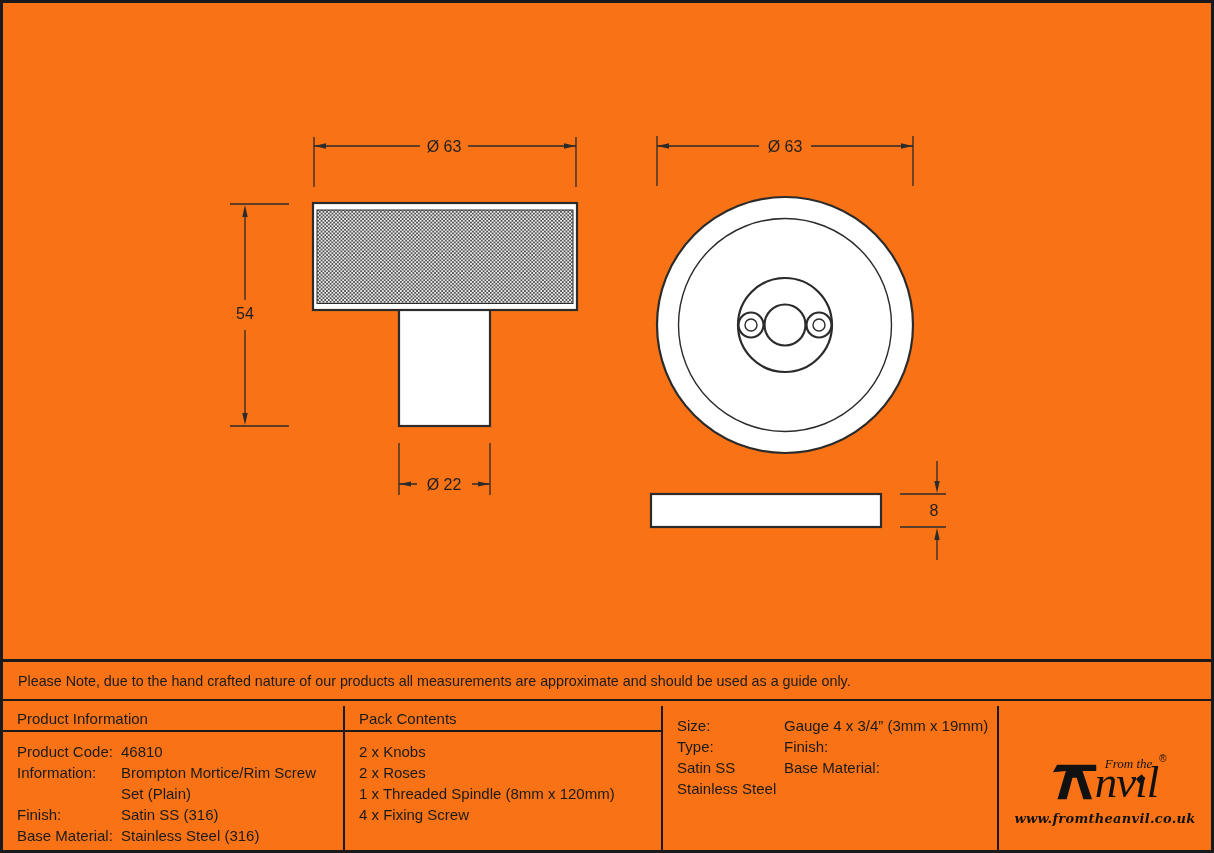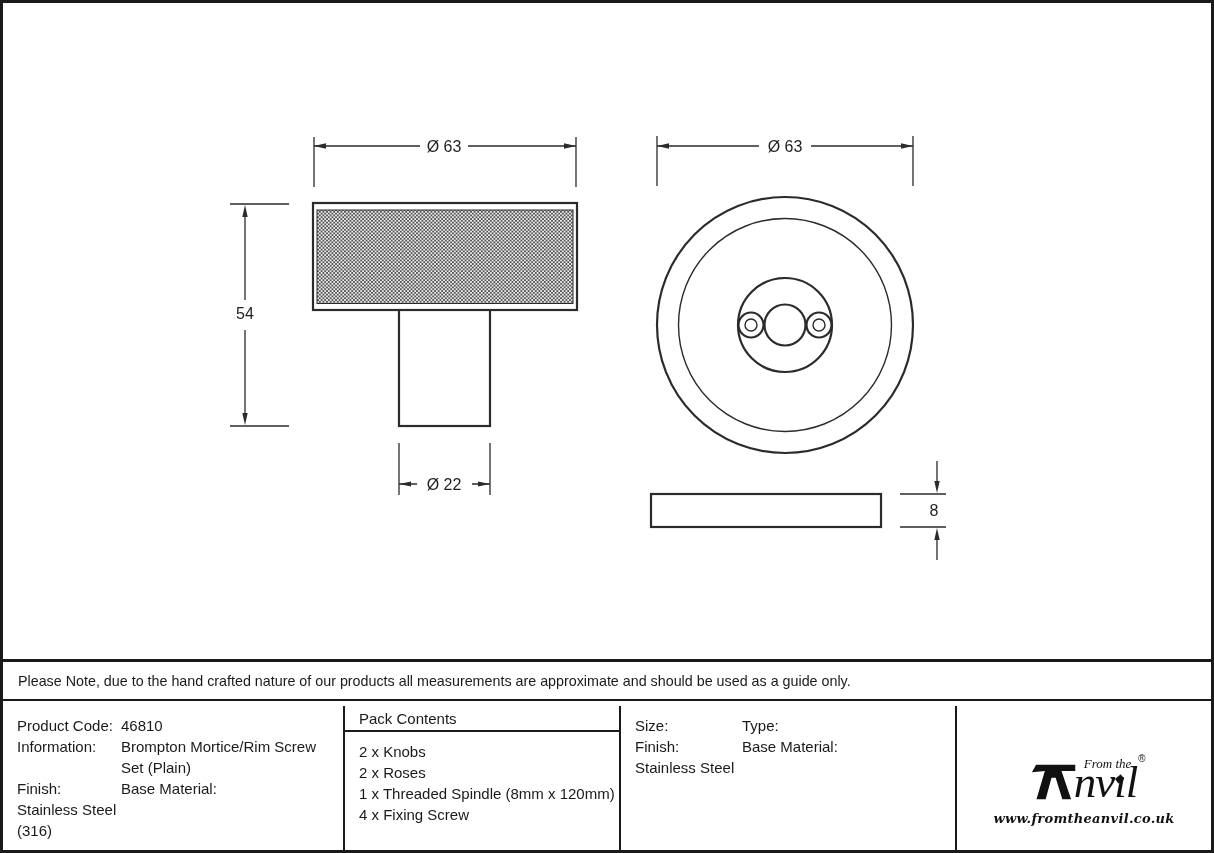--- a/index.html
+++ b/index.html
@@ -1,19 +1,19 @@
 <!DOCTYPE html>
 <html><head>
 <meta charset="utf-8">
 <style>
   html,body { margin:0; padding:0; background:#888; }
   .sheet {
     position:relative;
     width:1214px; height:853px;
-    background:#ffffff;
+    background:#f97316;
     box-sizing:border-box;
     border:3px solid #1a1a1a;
     font-family:"Liberation Sans", sans-serif;
     color:#1a1a1a;
     overflow:hidden;
   }
   
   .drawing-svg { position:absolute; top:0; left:0; display:block; }
   .dim-line { stroke:#2b2b2b; stroke-width:1.3; fill:none; }
   .shape-line { stroke:#2b2b2b; stroke-width:2.2; fill:#ffffff; }
@@ -30,21 +30,21 @@
     padding-left:15px;
     font-size:14.3px;
   }
   
   .bottom-table {
     position:absolute; left:0; right:0; top:703px; bottom:0;
     display:flex;
   }
   .col { box-sizing:border-box; border-right:2px solid #1a1a1a; }
   .col-product { width:342px; }
-  .col-pack    { width:276px; }
+  .col-pack    { width:318px; }
   .col-fixing  { width:336px; }
   .col-logo    { flex:1; border-right:none; display:flex; align-items:center; justify-content:center; }
   .col-header {
     height:26px; box-sizing:border-box;
     border-bottom:2px solid #1a1a1a;
     display:flex; align-items:center;
     padding:0 8px 0 14px;
     font-size:15px;
   }
   .col-body { padding:9px 8px 0 14px; font-size:15px; line-height:21px; }
@@ -155,46 +155,50 @@
     </g>
   </svg>
 
   <div class="note-bar">
     <span>Please Note, due to the hand crafted nature of our products all measurements are approximate and should be used as a guide only.</span>
   </div>
 
   <div class="bottom-table">
 
     <div class="col col-product">
+      <div class="col-header">Product Information</div>
       <div class="col-body kv">
         <div class="k">Product Code:</div>
         <div class="v">46810</div>
         <div class="k">Information:</div>
         <div class="v">Brompton Mortice/Rim Screw Set (Plain)</div>
         <div class="k">Finish:</div>
+        <div class="v">Satin SS (316)</div>
         <div class="k">Base Material:</div>
         <div class="v">Stainless Steel (316)</div>
       </div>
     </div>
 
     <div class="col col-pack">
       <div class="col-header">Pack Contents</div>
       <div class="col-body pack-list">
         <div>2 x Knobs</div>
         <div>2 x Roses</div>
         <div>1 x Threaded Spindle (8mm x 120mm)</div>
         <div>4 x Fixing Screw</div>
       </div>
     </div>
 
     <div class="col col-fixing">
       <div class="col-body kv">
         <div class="k">Size:</div>
+        <div class="v">Gauge 4 x 3/4” (3mm x 19mm)</div>
         <div class="k">Type:</div>
         <div class="k">Finish:</div>
+        <div class="v">Satin SS</div>
         <div class="k">Base Material:</div>
         <div class="v">Stainless Steel</div>
       </div>
     </div>
 
     <div class="col col-logo">
       <div class="anvil-logo">
         <div class="anvil-mark">
           <svg class="anvil-a" viewBox="0 0 110 96" width="46" height="40" aria-hidden="true">
             <path d="M2 27 L12 9 L106 9 L106 24 L73 24 L96 92 L75 92 L59 40 L49 40 L35 92 L13 92 L33 24 Z" fill="#111"></path>

